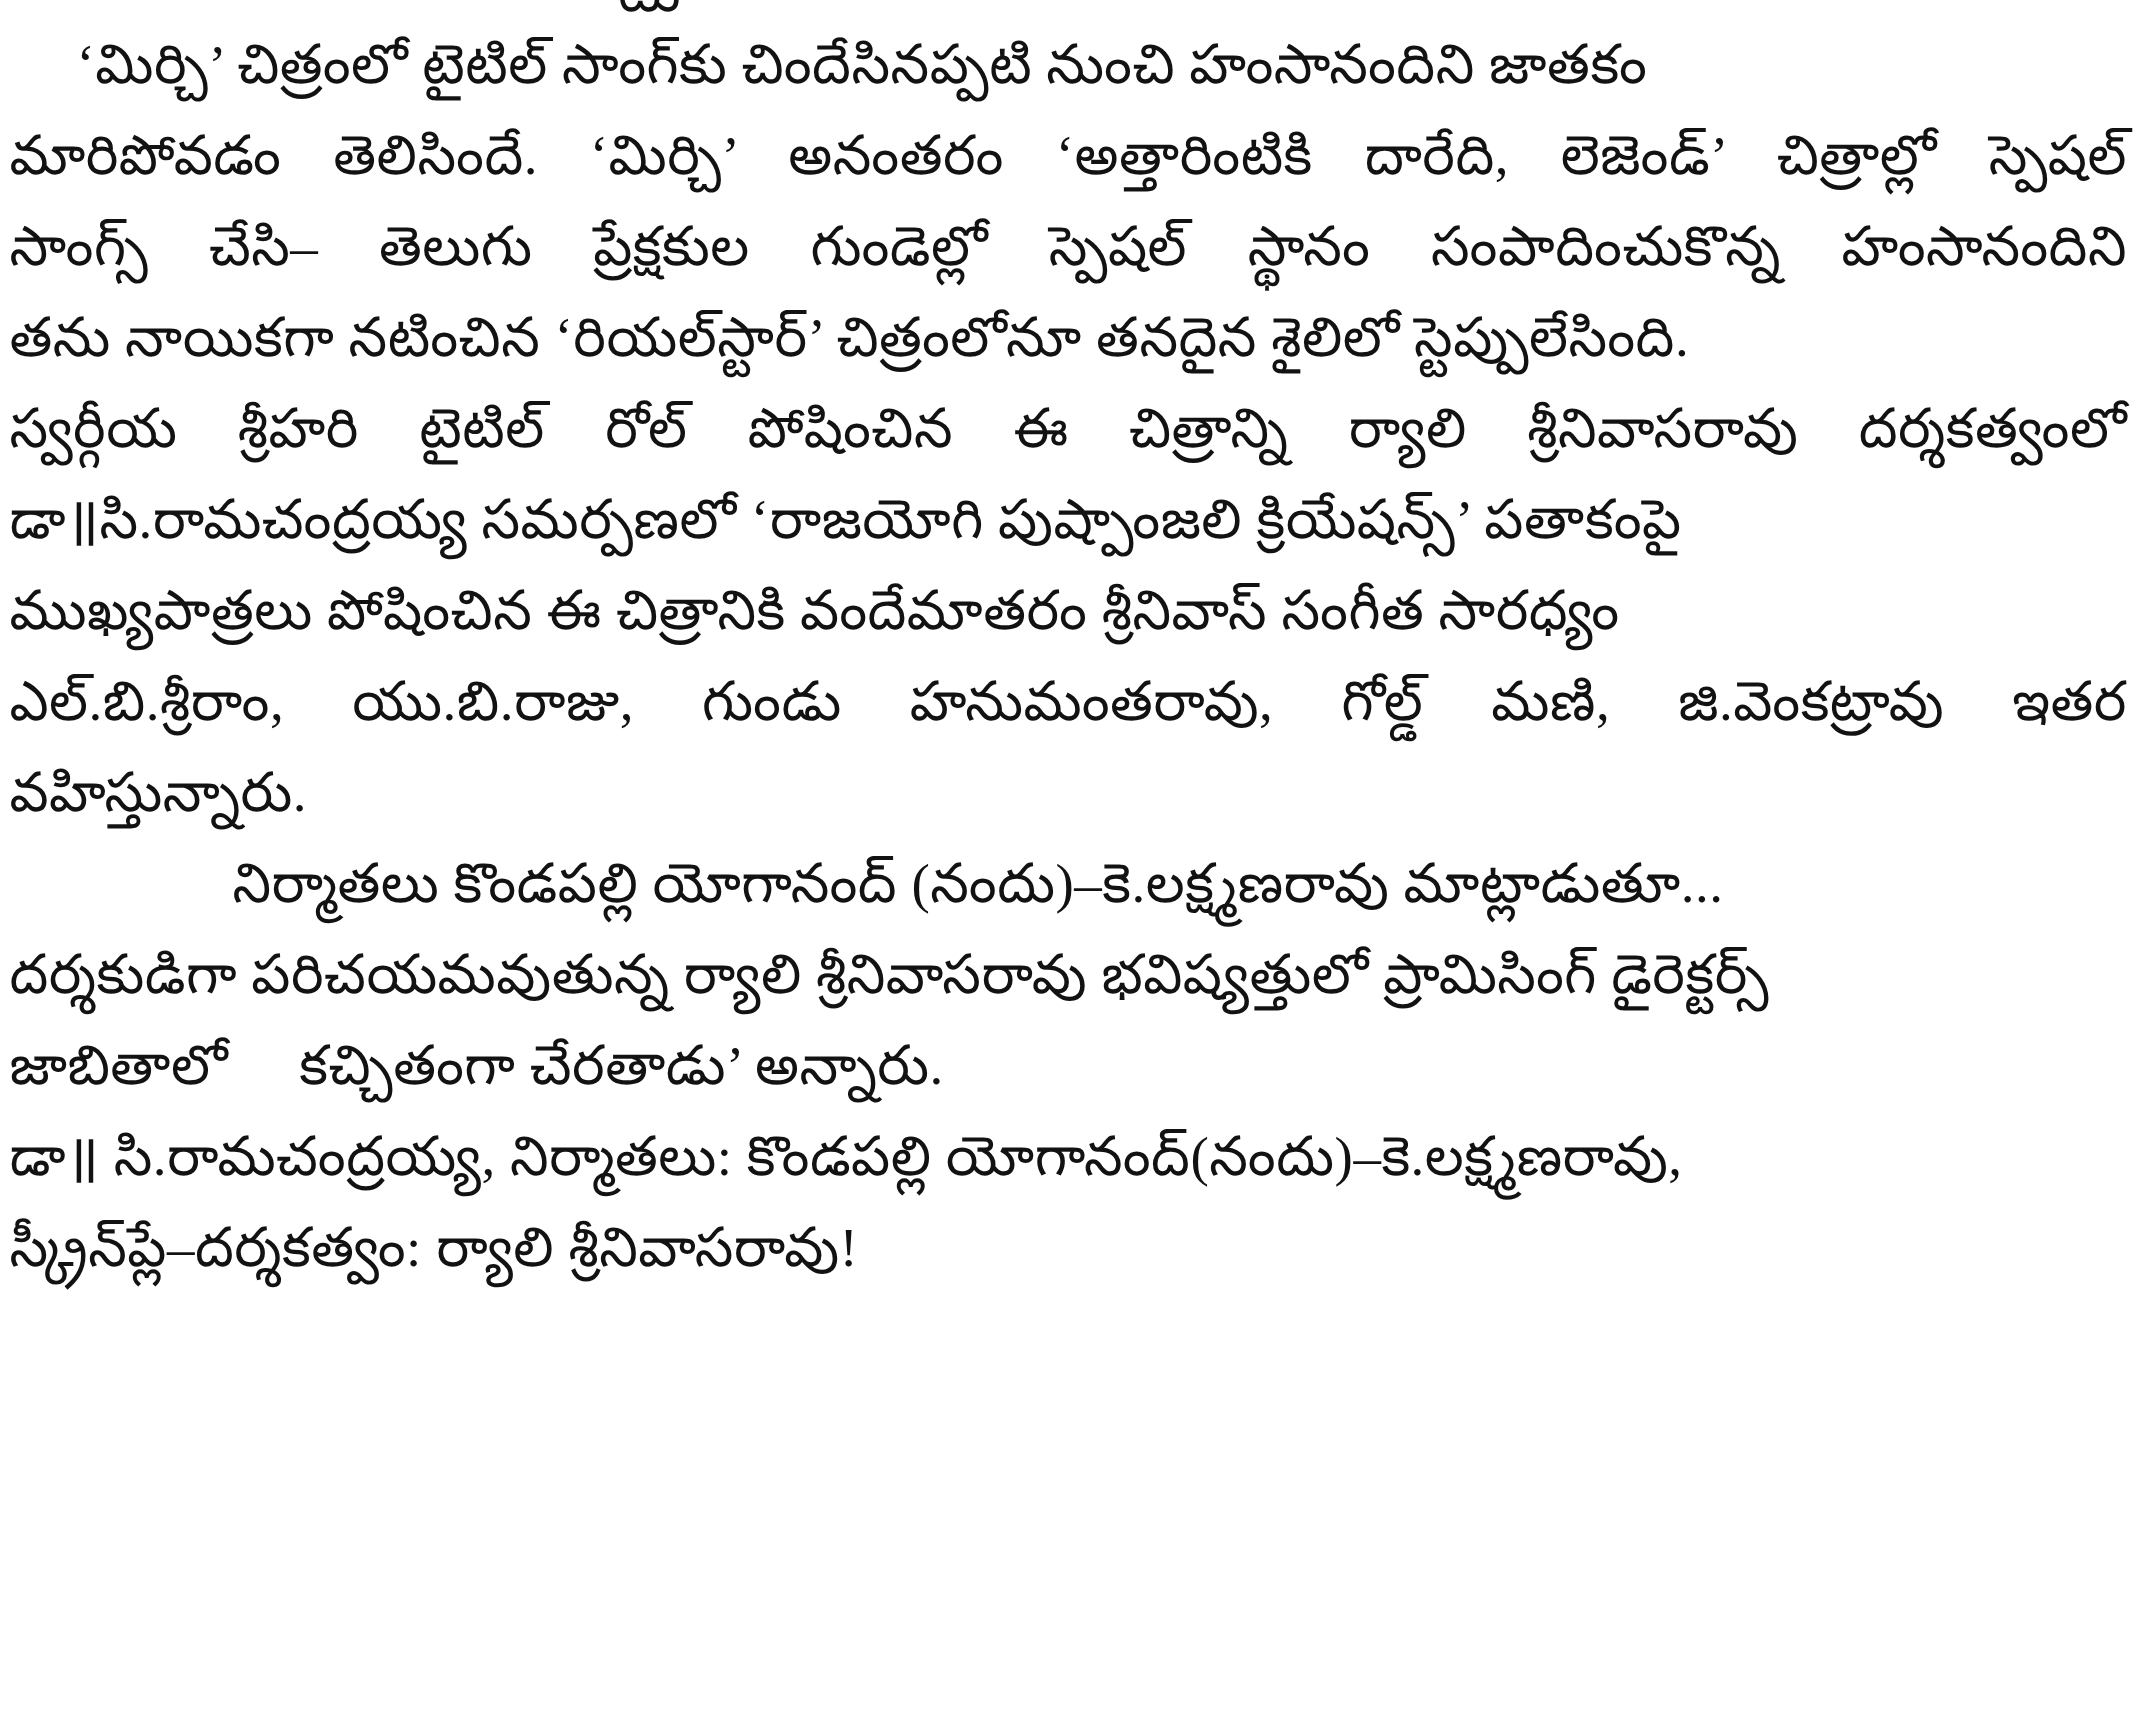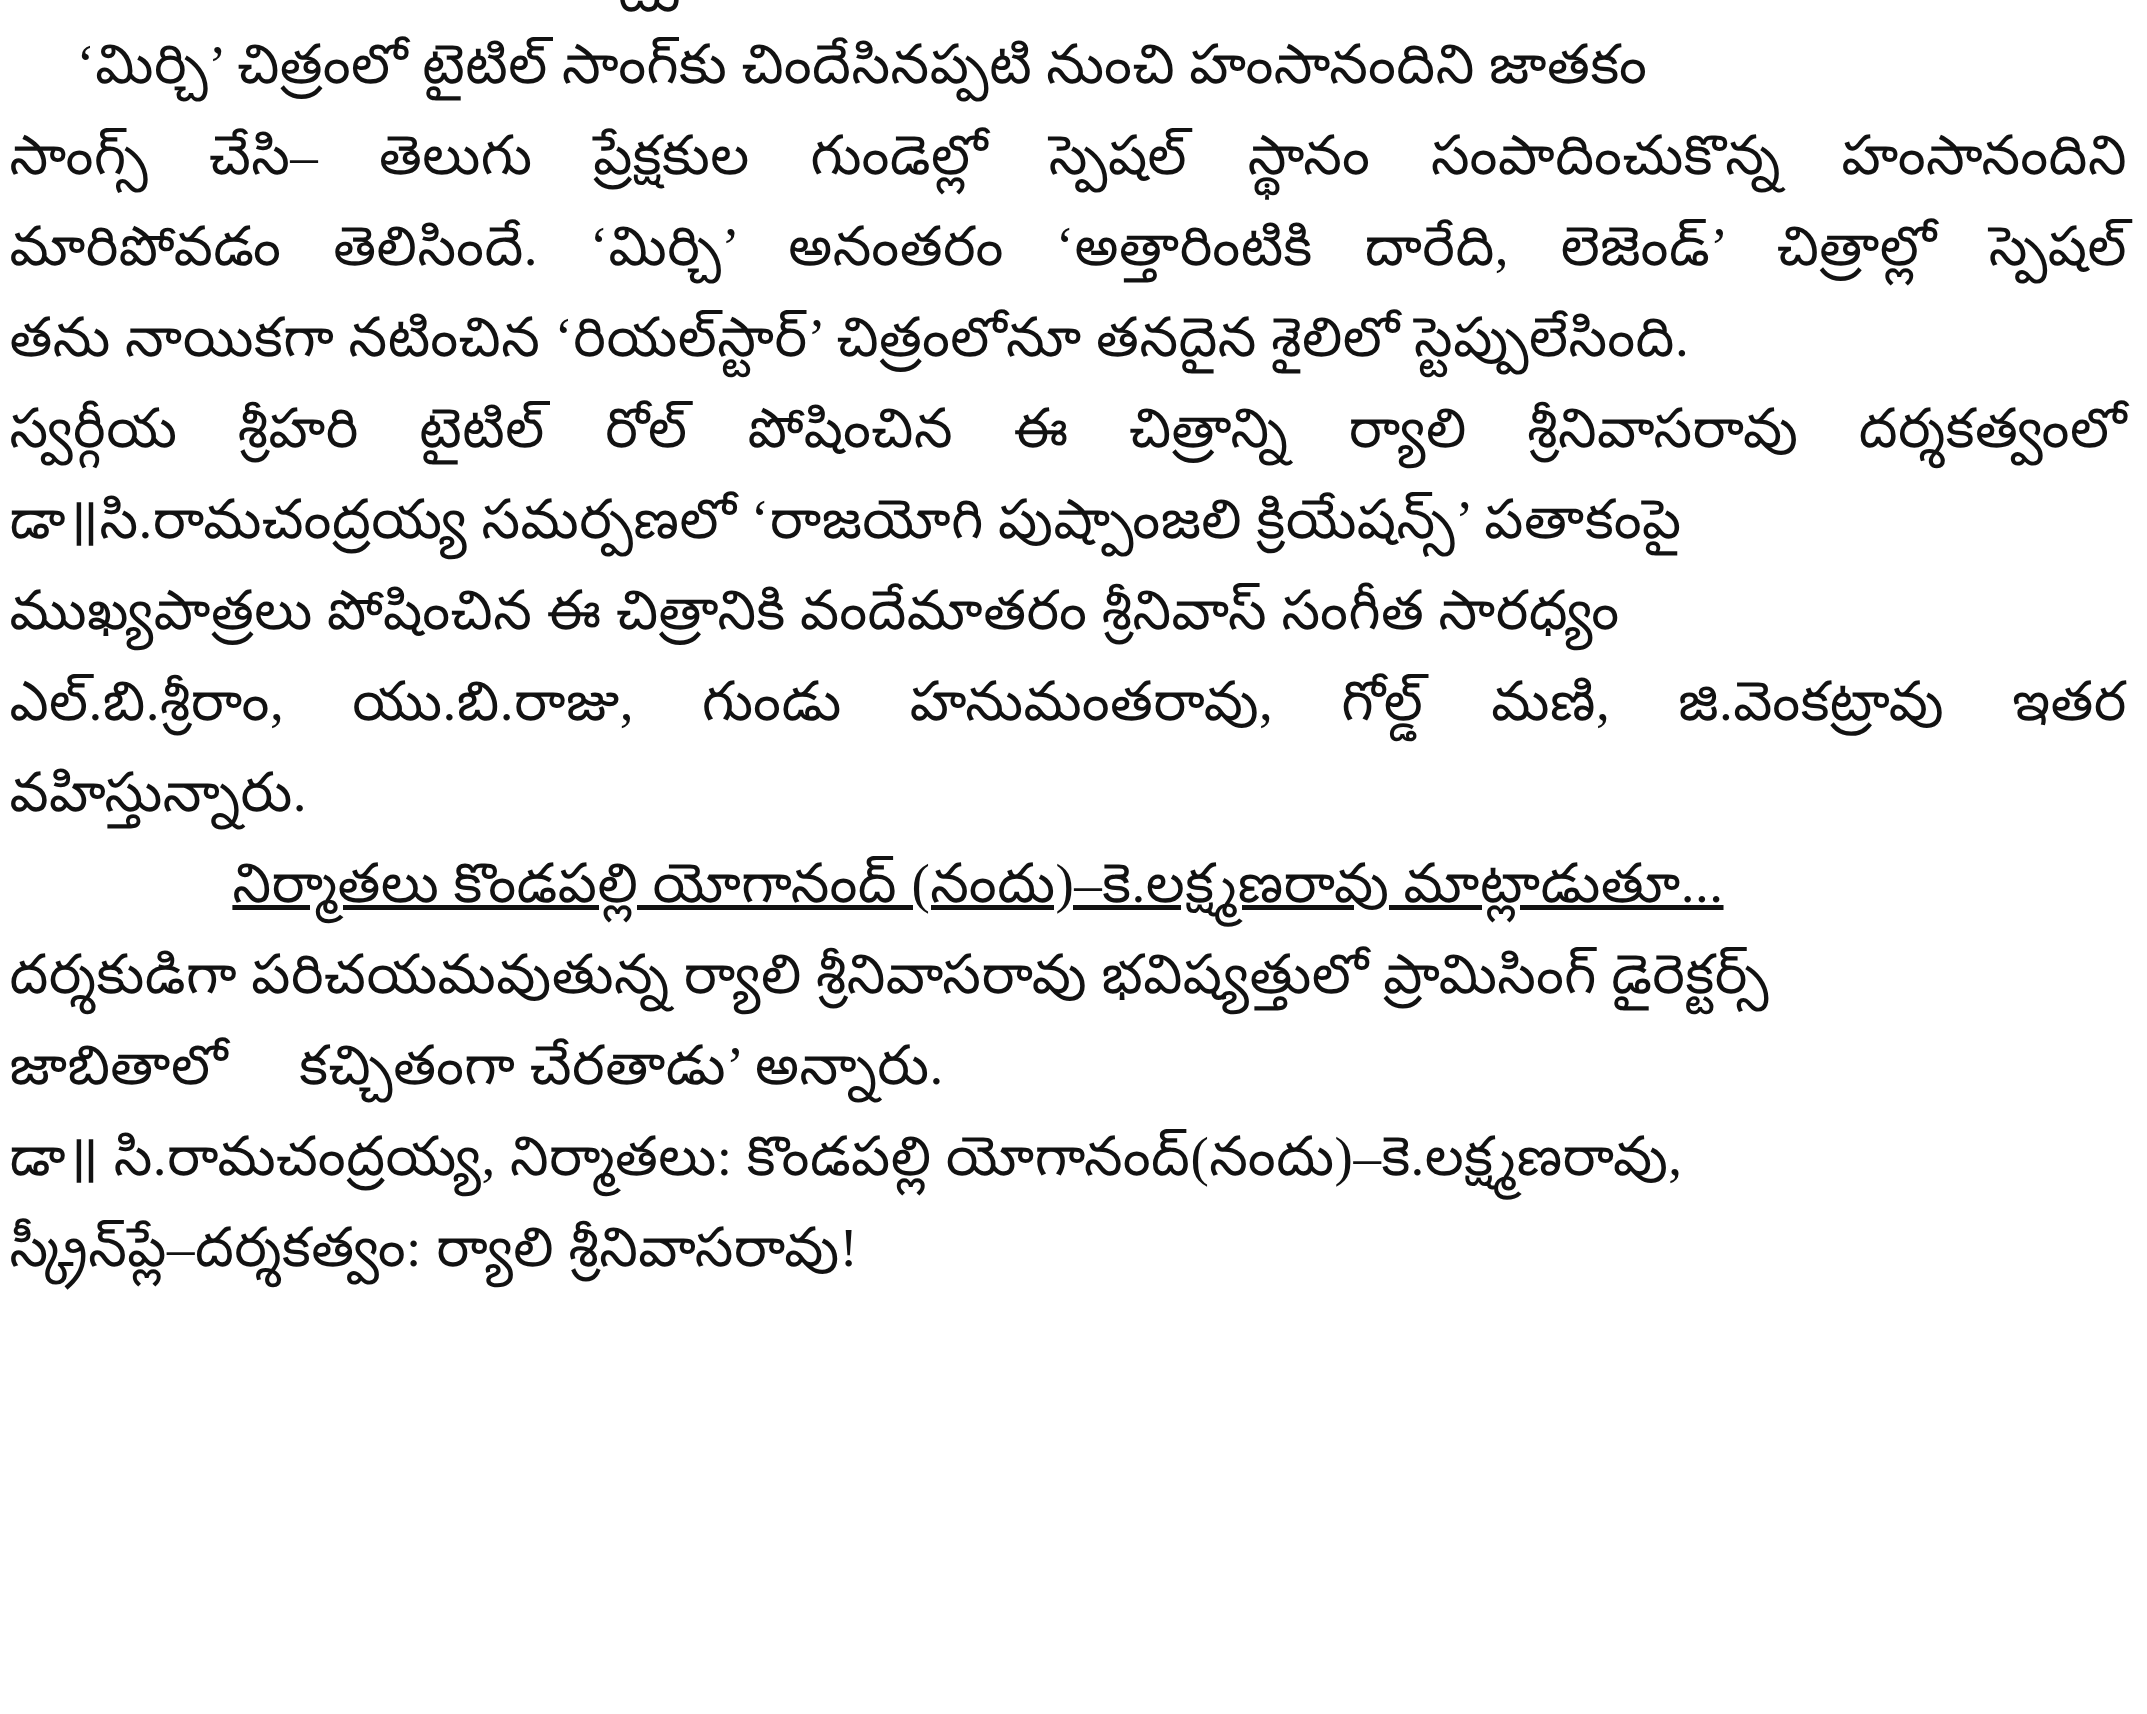--- a/index.html
+++ b/index.html
@@ -43,40 +43,40 @@
     height: 91px;
     line-height: 91px;
     font-size: 55px;
     letter-spacing: 0.5px;
     white-space: pre;
     text-align: left;
     color: #121212;
   }
   .indent-sm  { padding-left: 67px;  }
   .indent-md  { padding-left: 92px;  }
-  .indent-lg  { padding-left: 223px; text-decoration: underline; }
+  .indent-lg  { padding-left: 223px; }
   .fill {
     white-space: normal;
     text-align: justify;
     text-align-last: justify;
   }
 </style>
 </head>
 <body>
 
 <div class="page">
 
   <div class="cropped-glyph-window">
     <span>టు</span>
   </div>
 
   <div class="text-block">
     <div class="line indent-sm">‘మిర్చి’ చిత్రంలో టైటిల్ సాంగ్‌కు చిందేసినప్పటి నుంచి హంసానందిని జాతకం</div>
+    <div class="line fill">మారిపోవడం తెలిసిందే. ‘మిర్చి’ అనంతరం ‘అత్తారింటికి దారేది, లెజెండ్’ చిత్రాల్లో స్పెషల్</div>
     <div class="line fill">సాంగ్స్ చేసి– తెలుగు ప్రేక్షకుల గుండెల్లో స్పెషల్ స్థానం సంపాదించుకొన్న హంసానందిని</div>
-    <div class="line fill">మారిపోవడం తెలిసిందే. ‘మిర్చి’ అనంతరం ‘అత్తారింటికి దారేది, లెజెండ్’ చిత్రాల్లో స్పెషల్</div>
     <div class="line">తను నాయికగా నటించిన ‘రియల్‌స్టార్’ చిత్రంలోనూ తనదైన శైలిలో స్టెప్పులేసింది.</div>
     <div class="line fill">స్వర్గీయ శ్రీహరి టైటిల్ రోల్ పోషించిన ఈ చిత్రాన్ని ర్యాలి శ్రీనివాసరావు దర్శకత్వంలో</div>
     <div class="line">డా॥సి.రామచంద్రయ్య సమర్పణలో ‘రాజయోగి పుష్పాంజలి క్రియేషన్స్’ పతాకంపై</div>
     <div class="line">ముఖ్యపాత్రలు పోషించిన ఈ చిత్రానికి వందేమాతరం శ్రీనివాస్ సంగీత సారధ్యం</div>
     <div class="line fill">ఎల్.బి.శ్రీరాం, యు.బి.రాజు, గుండు హనుమంతరావు, గోల్డ్ మణి, జి.వెంకట్రావు ఇతర</div>
     <div class="line">వహిస్తున్నారు.</div>
     <div class="line indent-lg">నిర్మాతలు కొండపల్లి యోగానంద్ (నందు)–కె.లక్ష్మణరావు మాట్లాడుతూ...</div>
     <div class="line">దర్శకుడిగా పరిచయమవుతున్న ర్యాలి శ్రీనివాసరావు భవిష్యత్తులో ప్రామిసింగ్ డైరెక్టర్స్</div>
     <div class="line">జాబితాలో     కచ్చితంగా చేరతాడు’ అన్నారు.</div>
     <div class="line">డా॥ సి.రామచంద్రయ్య, నిర్మాతలు: కొండపల్లి యోగానంద్(నందు)–కె.లక్ష్మణరావు,</div>

